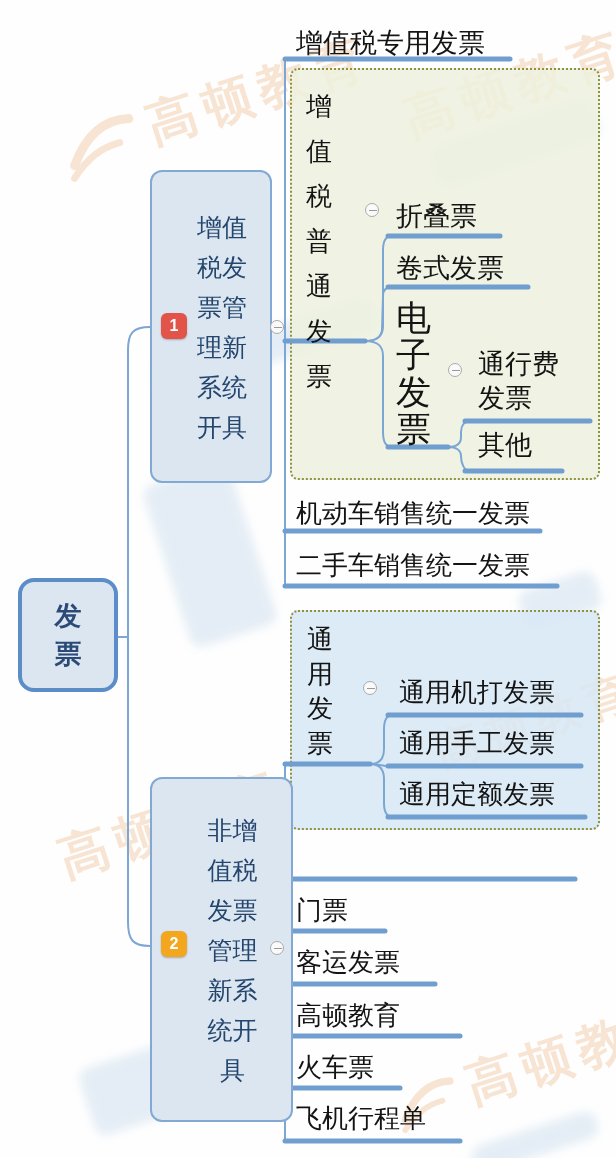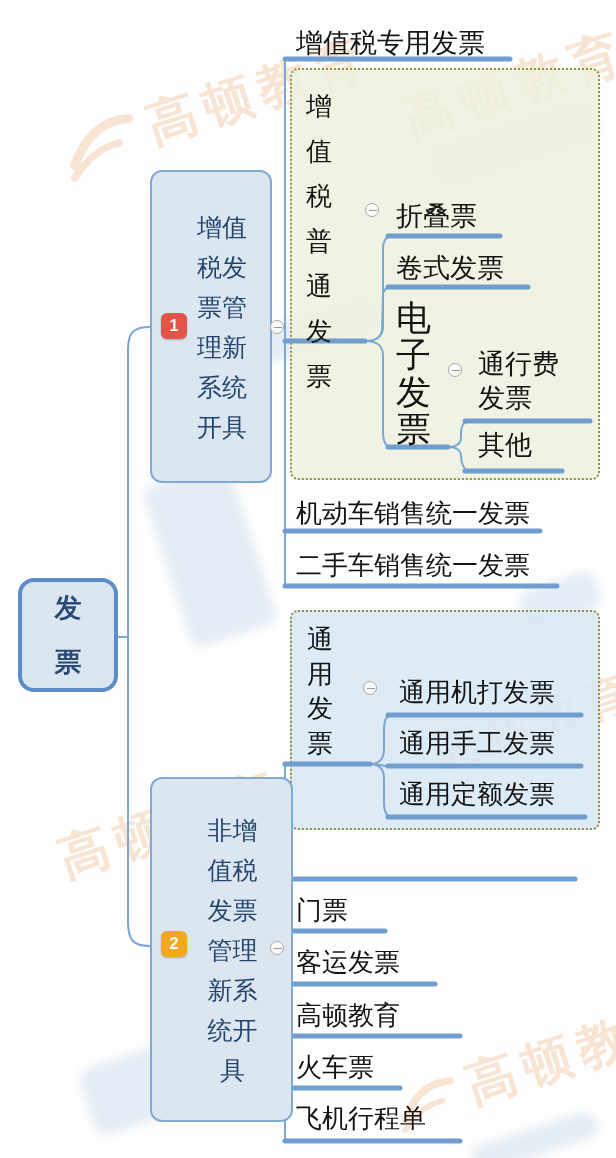--- a/index.html
+++ b/index.html
@@ -27,21 +27,21 @@
 
   .boundary{position:absolute;border:2px dotted var(--boundaryBorder);border-radius:8px;z-index:2}
   .b1{left:290px;top:68px;width:310px;height:412px;background:var(--boundary1Fill)}
   .b2{left:290px;top:610px;width:310px;height:220px;background:var(--boundary2Fill)}
 
   .topic{position:absolute;background:var(--nodeFill);border:2.5px solid var(--nodeBorder);
       border-radius:12px;display:flex;align-items:center;justify-content:center;z-index:4}
   .topic .txt{font-size:25px;line-height:40px;color:var(--nodeText);font-weight:500;
       width:52px;text-align:center;word-break:break-all}
   #root-node{left:18px;top:578px;width:100px;height:114px;border:4.5px solid var(--rootBorder);border-radius:16px}
-  #root-node .txt{width:30px;font-size:27px;line-height:54px;font-weight:bold;color:#2b4a77;text-align:center}
+  #root-node .txt{width:30px;font-size:27px;line-height:38px;font-weight:bold;color:#2b4a77;text-align:center}
   #branch1-node{left:150px;top:170px;width:122px;height:313px;padding-left:22px}
   #branch2-node{left:150px;top:777px;width:143px;height:345px;padding-left:22px}
 
   .badge{position:absolute;width:26px;height:26px;border-radius:6px;color:#fff;font-weight:bold;
       font-size:16px;display:flex;align-items:center;justify-content:center;z-index:6;
       box-shadow:0 1px 2px rgba(0,0,0,.25)}
   #badge-1{left:161px;top:313px;background:var(--badge1)}
   #badge-2{left:161px;top:931px;background:var(--badge2)}
 
   .lbl{position:absolute;color:var(--leafText);font-size:26px;line-height:32px;z-index:5;white-space:nowrap}

